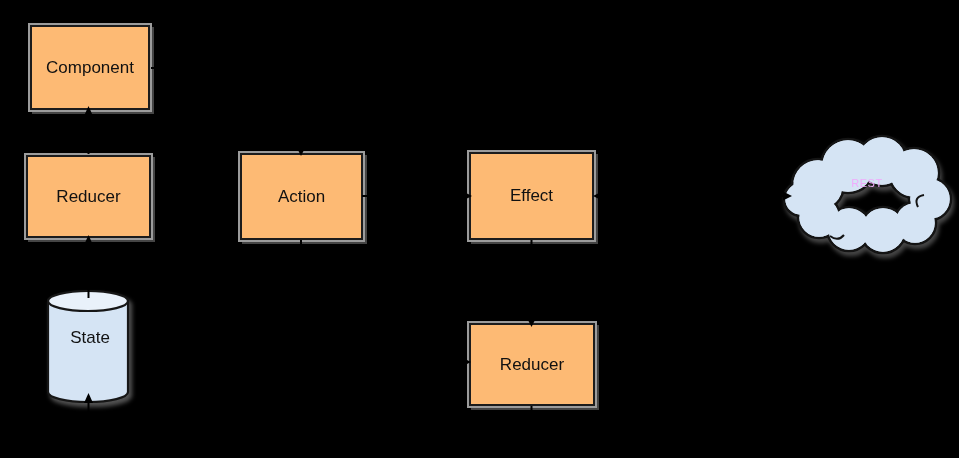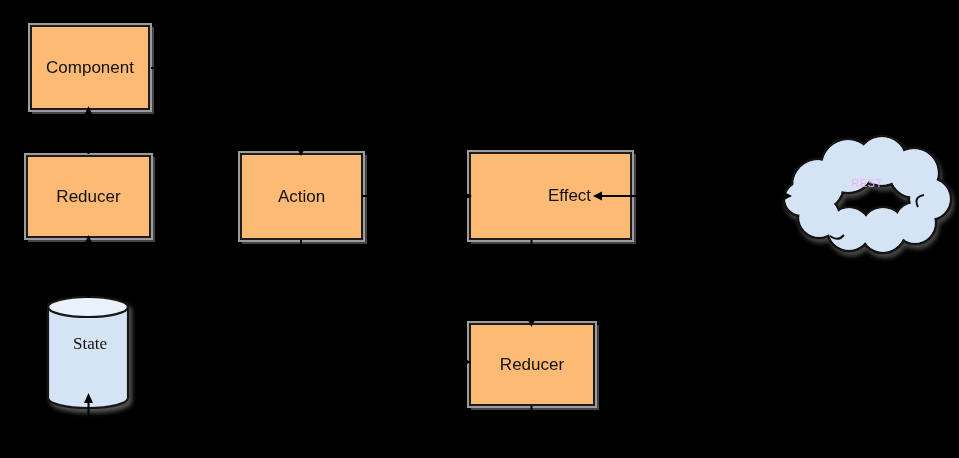--- a/index.html
+++ b/index.html
@@ -17,24 +17,24 @@
     outline:2px solid #9c9c9c;
     box-shadow:3px 3px 0 1px rgba(125,125,125,0.55);
     display:flex;align-items:center;justify-content:center;
     color:#111111;
     font-size:17px;
     z-index:1;
   }
   #node-component{left:30px;top:25px;width:116px;height:81px;}
   #node-selector{left:26px;top:155px;width:121px;height:79px;}
   #node-action{left:240px;top:153px;width:119px;height:83px;}
-  #node-effect{left:469px;top:152px;width:121px;height:84px;padding-left:38px;}
+  #node-effect{left:469px;top:152px;width:121px;height:84px;}
   #node-reducer{left:469px;top:323px;width:122px;height:79px;}
 
-  #state-wrap{position:absolute;left:40px;top:296px;z-index:1;font-family:Liberation Serif, serif;}
+  #state-wrap{position:absolute;left:40px;top:290px;z-index:1;}
   #state-svg{filter:drop-shadow(3px 4px 2px rgba(110,110,110,0.75));}
   #state-label{
     position:absolute;left:0;top:38px;width:100px;text-align:center;
     color:#111;font-size:17px;
   }
 
   #cloud-wrap{position:absolute;left:778px;top:133px;z-index:1;}
   #cloud-svg{filter:drop-shadow(2px 4px 2px rgba(115,115,115,0.6));}
   #cloud-label{
     position:absolute;left:0;top:40px;width:178px;text-align:center;

